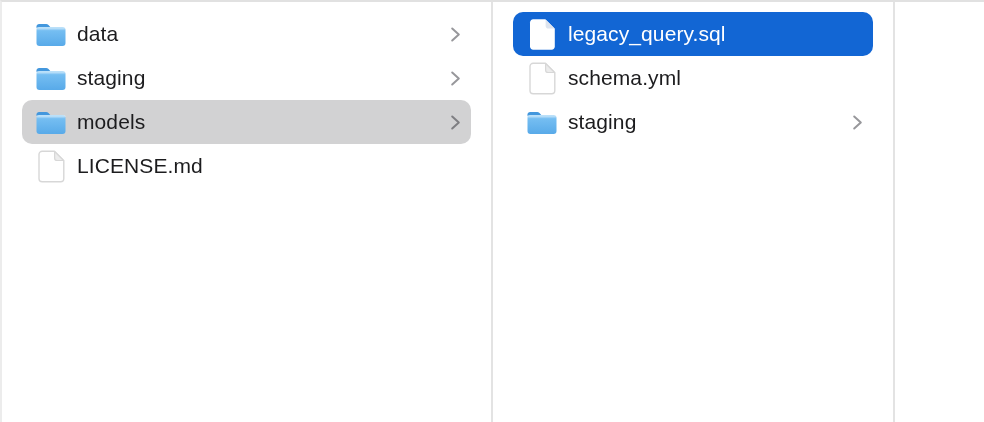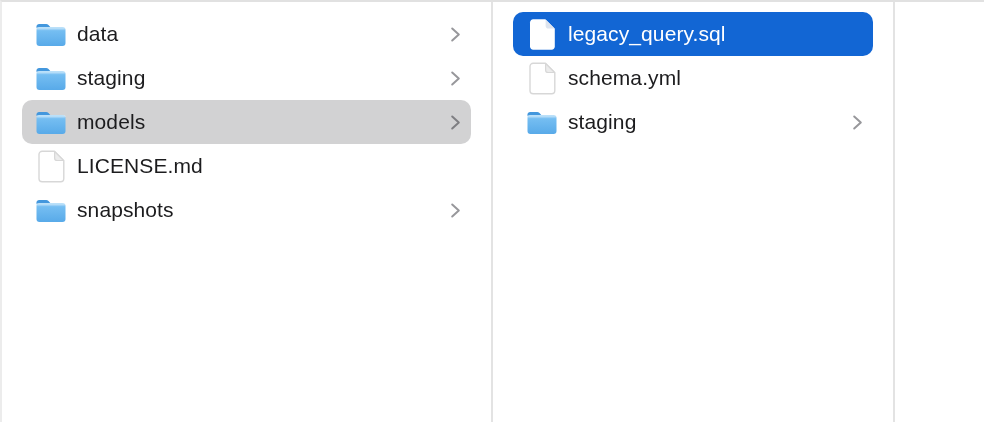--- a/index.html
+++ b/index.html
@@ -111,35 +111,20 @@
       </div>
       <div class="row">
         <span class="icon">
           <svg width="27" height="33" viewBox="0 0 27 33">
             <path d="M4.2 1.2 h12.1 l9.5 9.5 V28.6 c0 1.8-1.4 3.2-3.2 3.2 H4.2 c-1.8 0-3.2-1.4-3.2-3.2 V4.4 c0-1.8 1.4-3.2 3.2-3.2 z" fill="#ffffff" stroke="#d7d7d7" stroke-width="1.4"></path>
             <path d="M16.6 1.5 l9 9 h-6.4 c-1.5 0-2.6-1.1-2.6-2.6 z" fill="#ececec" stroke="#d7d7d7" stroke-width="1.2" stroke-linejoin="round"></path>
           </svg>
         </span>
         <span class="label">LICENSE.md</span>
       </div>
-      <div class="row">
-        <span class="icon">
-          <svg width="32" height="27" viewBox="0 0 32 27">
-            <path d="M1.5 7.2 V5.6 C1.5 4.1 2.6 3 4.1 3 h7.1 c0.9 0 1.7 0.35 2.3 1 l2.9 3.2 z" fill="#4397dd"></path>
-            <rect x="1.5" y="6.1" width="29" height="18.9" rx="3" fill="url(#folderGrad)"></rect>
-            <rect x="1.5" y="6.1" width="29" height="2.4" rx="1.2" fill="#ffffff" opacity="0.35"></rect>
-          </svg>
-        </span>
-        <span class="label">snapshots</span>
-        <span class="chevron">
-          <svg width="11" height="17" viewBox="0 0 11 17">
-            <path d="M2.2 2.5 L8.8 8.5 L2.2 14.5" fill="none" stroke="currentColor" stroke-width="2" stroke-linecap="round" stroke-linejoin="round"></path>
-          </svg>
-        </span>
-      </div>
     </div>
   <div class="divider"></div>
   <div class="column col-right">
       <div class="row sel-active">
         <span class="icon">
           <svg width="27" height="33" viewBox="0 0 27 33">
             <path d="M4.2 1.2 h12.1 l9.5 9.5 V28.6 c0 1.8-1.4 3.2-3.2 3.2 H4.2 c-1.8 0-3.2-1.4-3.2-3.2 V4.4 c0-1.8 1.4-3.2 3.2-3.2 z" fill="#ffffff" stroke="none" stroke-width="1.4"></path>
             <path d="M16.6 1.5 l9 9 h-6.4 c-1.5 0-2.6-1.1-2.6-2.6 z" fill="#dde4ef" stroke="none" stroke-width="1.2" stroke-linejoin="round"></path>
           </svg>
         </span>

